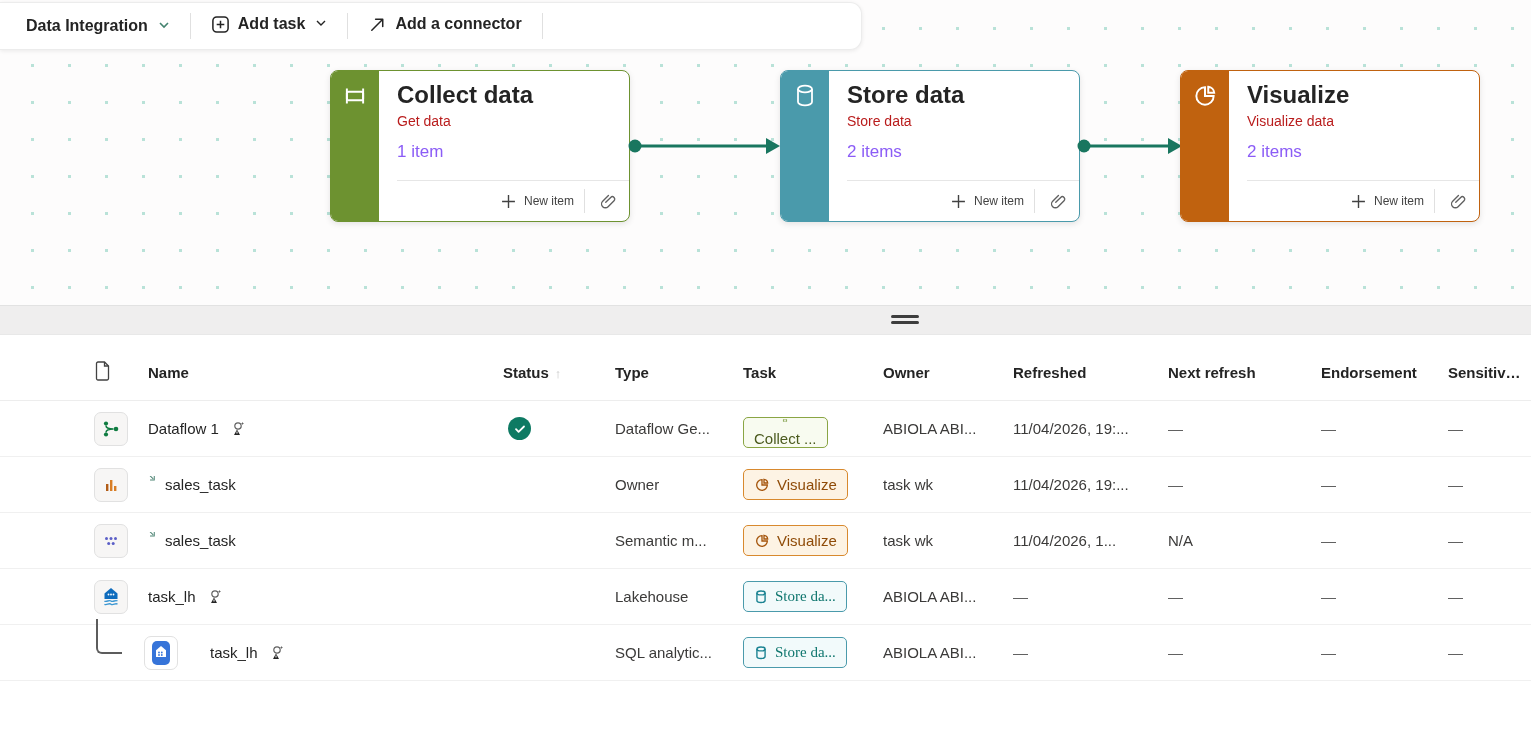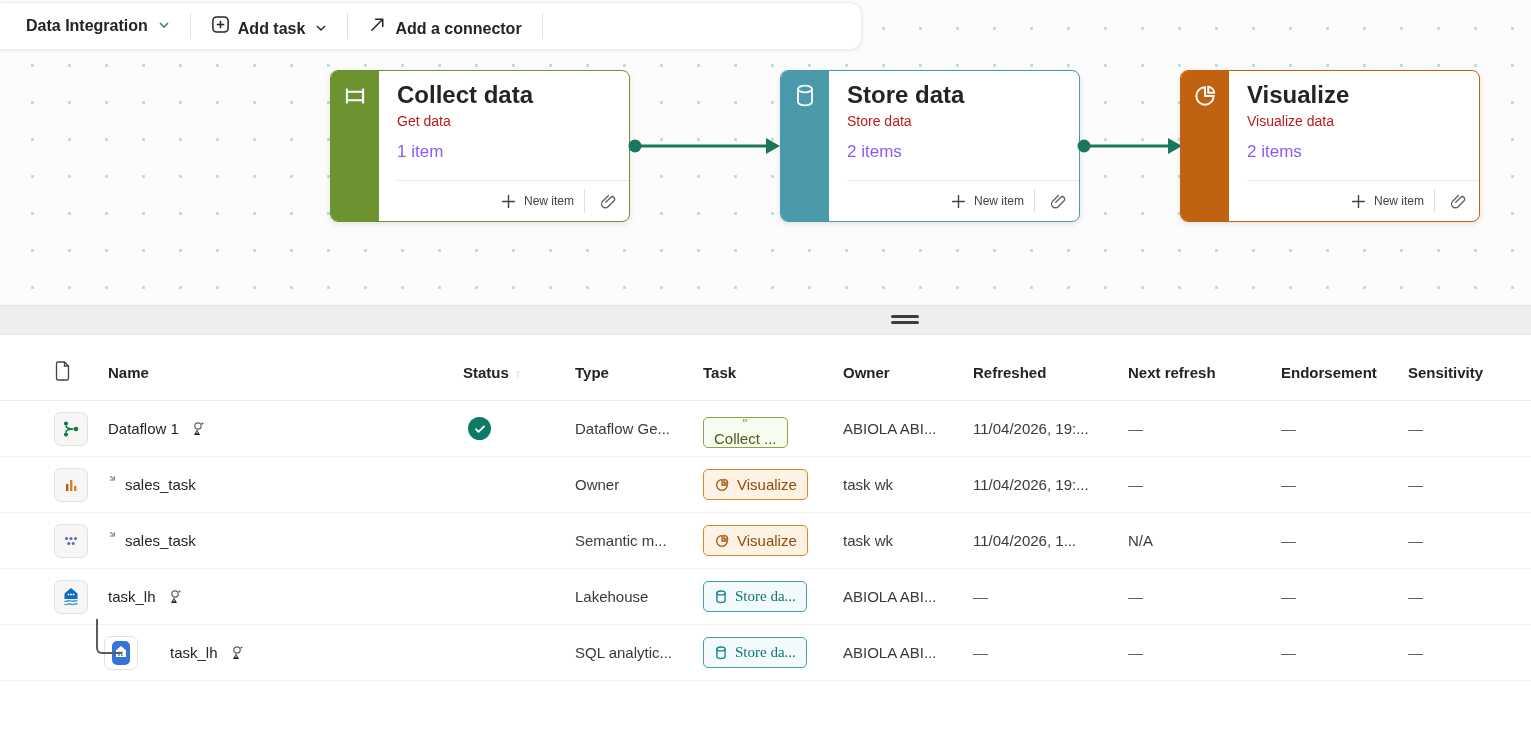--- a/index.html
+++ b/index.html
@@ -9,21 +9,21 @@
   
   .canvas { position:relative; width:1531px; height:305px;
     background-color:#fdfcfc;
     background-image:radial-gradient(#b9e2d8 1.6px, transparent 1.8px);
     background-size:37px 37px; background-position:14px 10px; }
 
   .toolbar { position:absolute; left:0; top:2px; width:862px; height:48px;
     background:#fff; border-radius:0 12px 12px 0;
     box-shadow:0 1px 4px rgba(0,0,0,.08); border:1px solid #ececec; border-left:none;
     display:flex; align-items:center; padding-left:26px; }
-  .tb-item { display:flex; align-items:flex-end; gap:8px; font-size:16px; font-weight:700;
+  .tb-item { display:flex; align-items:flex-start; gap:8px; font-size:16px; font-weight:700;
     color:#242424; cursor:pointer; white-space:nowrap; }
   .tb-sep { width:1px; height:26px; background:#e0e0e0; margin:0 20px; }
   .chev { display:inline-block; margin-left:2px; }
 
   
   .card { position:absolute; top:70px; width:300px; height:152px; background:#fff;
     border-radius:8px; border:1.5px solid; box-shadow:0 2px 6px rgba(0,0,0,.10);
     display:flex; overflow:hidden; }
   .card-stripe { width:48px; flex:0 0 48px; display:flex; justify-content:center; padding-top:12px; }
   .card-body { flex:1; display:flex; flex-direction:column; padding:10px 0 0 18px; }
@@ -45,21 +45,21 @@
   
   .splitter { position:relative; width:1531px; height:30px; background:#efeeee;
     border-top:1px solid #e2e2e2; border-bottom:1px solid #e8e8e8; }
   .drag-handle { position:absolute; left:891px; top:9px; width:28px; cursor:row-resize; }
   .drag-handle i { display:block; height:3px; background:#3d3d3d; border-radius:2px; margin-bottom:3px; }
 
   
   .table-section { position:relative; width:1531px; height:396px; background:#fff; padding-top:10px; }
   .trow { display:grid; align-items:center; height:56px;
     grid-template-columns:60px 355px 112px 128px 140px 130px 155px 153px 127px 1fr;
-    padding-left:48px; border-bottom:1px solid #f0f0f0; font-size:15px; color:#3b3a39; }
+    padding-left:88px; border-bottom:1px solid #f0f0f0; font-size:15px; color:#3b3a39; }
   .trow.head { font-weight:700; color:#242424; border-bottom:1px solid #ededed; }
   .cell { white-space:nowrap; overflow:hidden; text-overflow:ellipsis; padding-right:10px; }
   .cell.icon-cell { overflow:visible; padding-left:6px; }
   .name-cell { display:flex; align-items:center; gap:6px; color:#242424; }
   .dash { color:#616161; }
   .sort-arrow { color:#c8c8c8; font-size:13px; margin-left:6px; font-weight:400; }
 
   .row-icon { width:34px; height:34px; border-radius:7px; background:#f7f6f5;
     border:1px solid #e1e1e1; display:flex; align-items:center; justify-content:center; cursor:pointer; }
   .row-icon.solid { background:#fff; }

